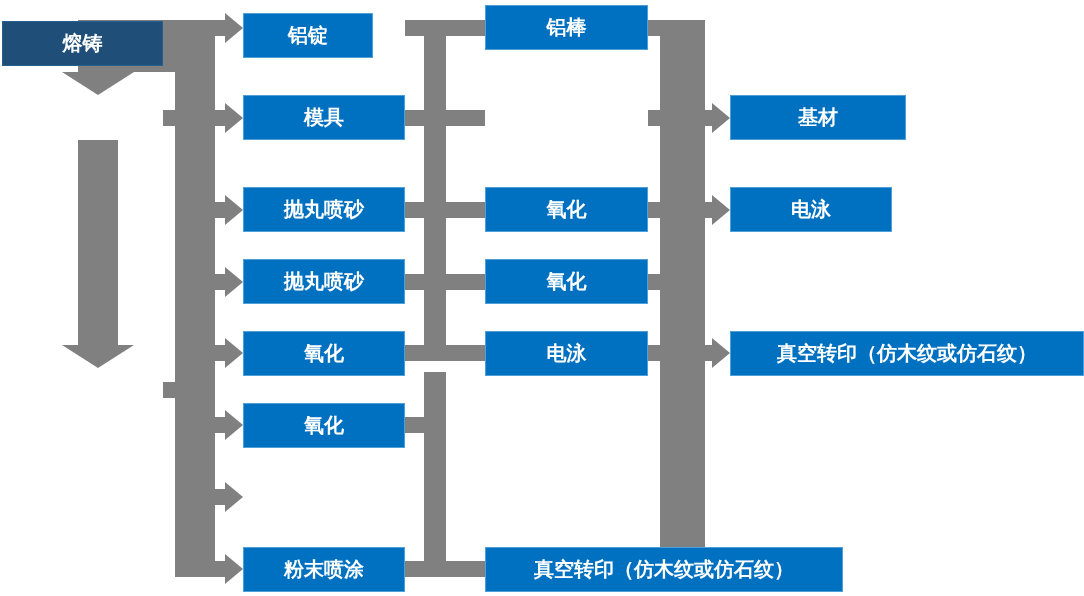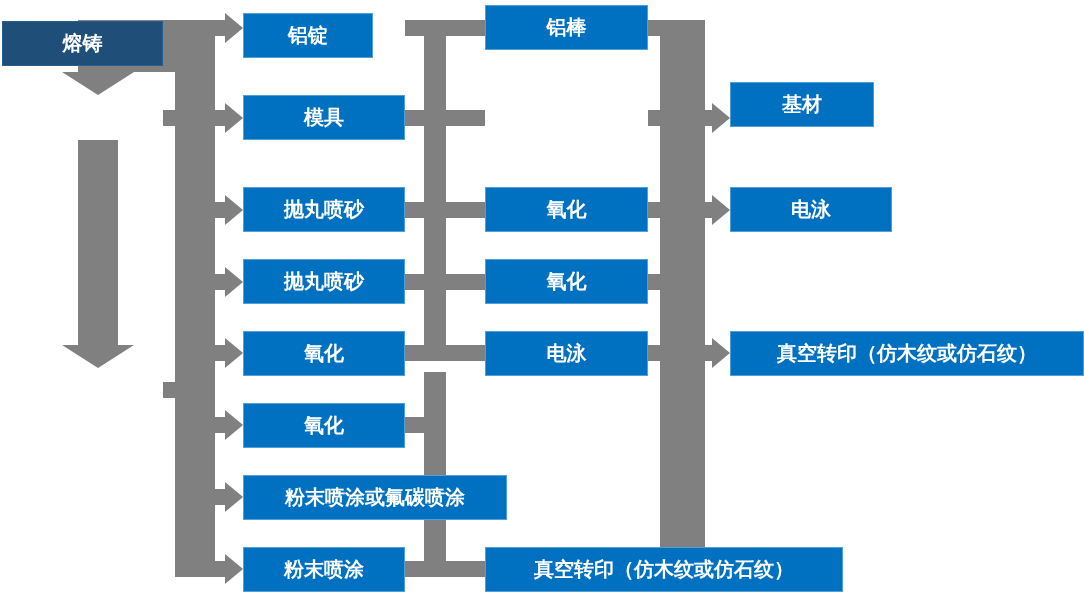--- a/index.html
+++ b/index.html
@@ -123,26 +123,25 @@
   <div class="arrow-right" style="left:712px; top:338px;"></div>
 
   <div class="node dark" style="left:2px; top:5px; width:161px;margin-top:16px;">熔铸</div>
 
   <div class="node primary" style="left:243px; top:5px; width:130px;margin-top:8px;">铝锭</div>
   <div class="node primary" style="left:243px; top:95px; width:162px;">模具</div>
   <div class="node primary" style="left:243px; top:187px; width:162px;">抛丸喷砂</div>
   <div class="node primary" style="left:243px; top:259px; width:162px;">抛丸喷砂</div>
   <div class="node primary" style="left:243px; top:331px; width:162px;">氧化</div>
   <div class="node primary" style="left:243px; top:403px; width:162px;">氧化</div>
-  <div class="node primary" style="left:243px; top:475px; width:264px;">粉末喷涂或氟碳喷涂</div>
   <div class="node primary" style="left:243px; top:547px; width:162px;">粉末喷涂</div>
 
   <div class="node primary" style="left:485px; top:5px; width:163px;">铝棒</div>
   <div class="node primary" style="left:485px; top:187px; width:163px;">氧化</div>
   <div class="node primary" style="left:485px; top:259px; width:163px;">氧化</div>
   <div class="node primary" style="left:485px; top:331px; width:163px;">电泳</div>
   <div class="node primary" style="left:485px; top:547px; width:358px;">真空转印（仿木纹或仿石纹）</div>
 
-  <div class="node primary" style="left:730px; top:82px; width:144px;font-family:Liberation Serif, serif;">基材</div>
+  <div class="node primary" style="left:730px; top:95px; width:176px;font-family:Liberation Serif, serif;">基材</div>
   <div class="node primary" style="left:730px; top:187px; width:162px;">电泳</div>
   <div class="node primary" style="left:730px; top:331px; width:354px;">真空转印（仿木纹或仿石纹）</div>
 
 </div>
 
 </body></html>

